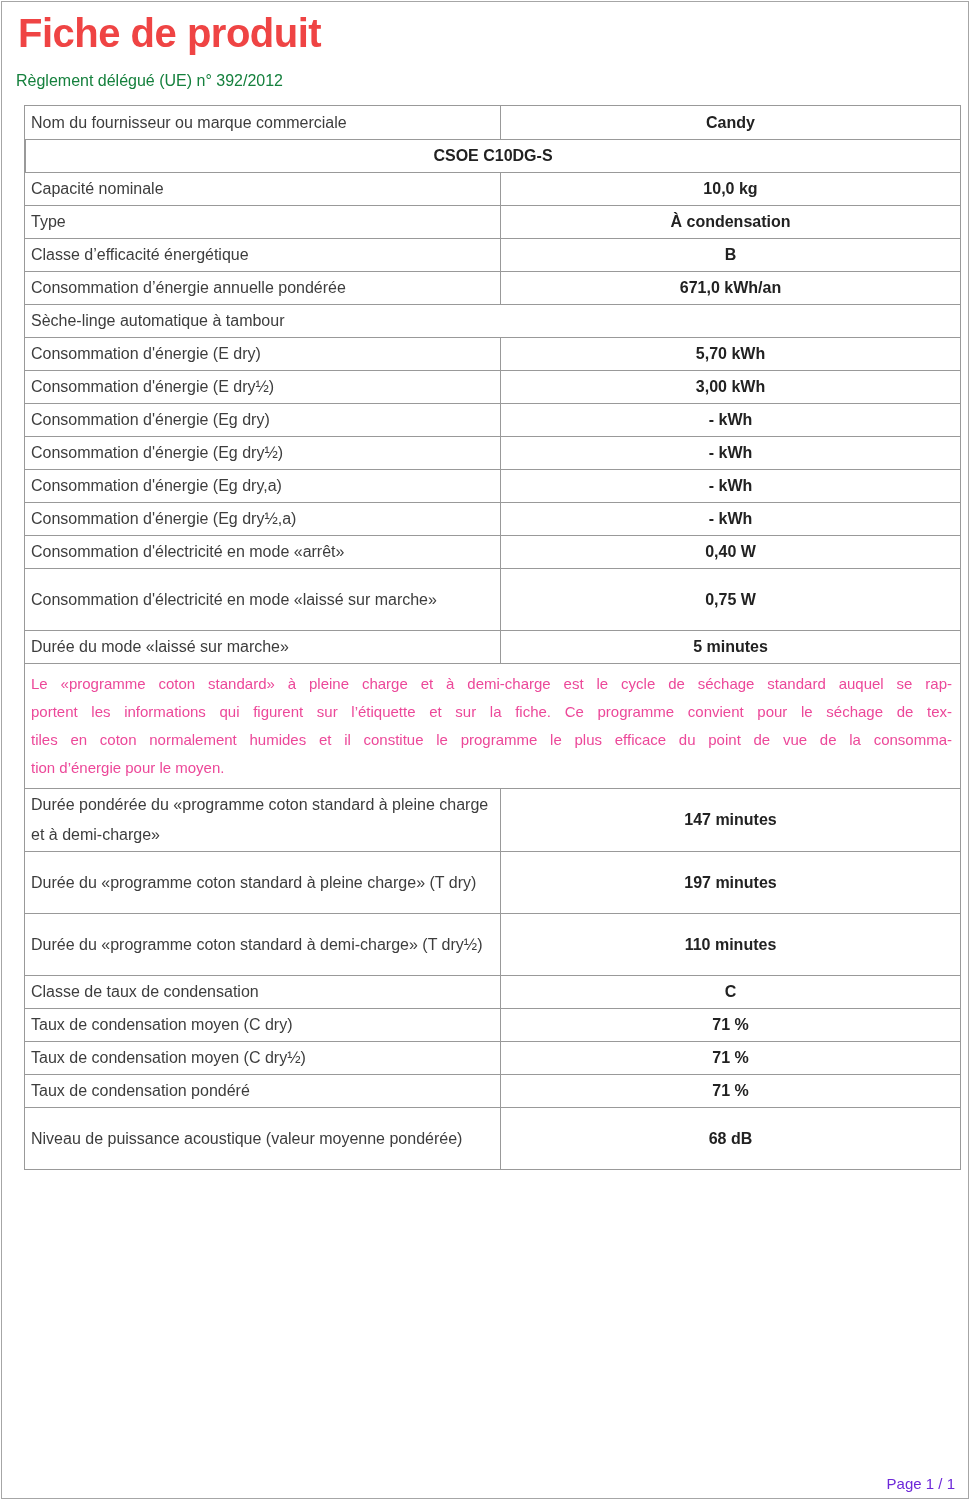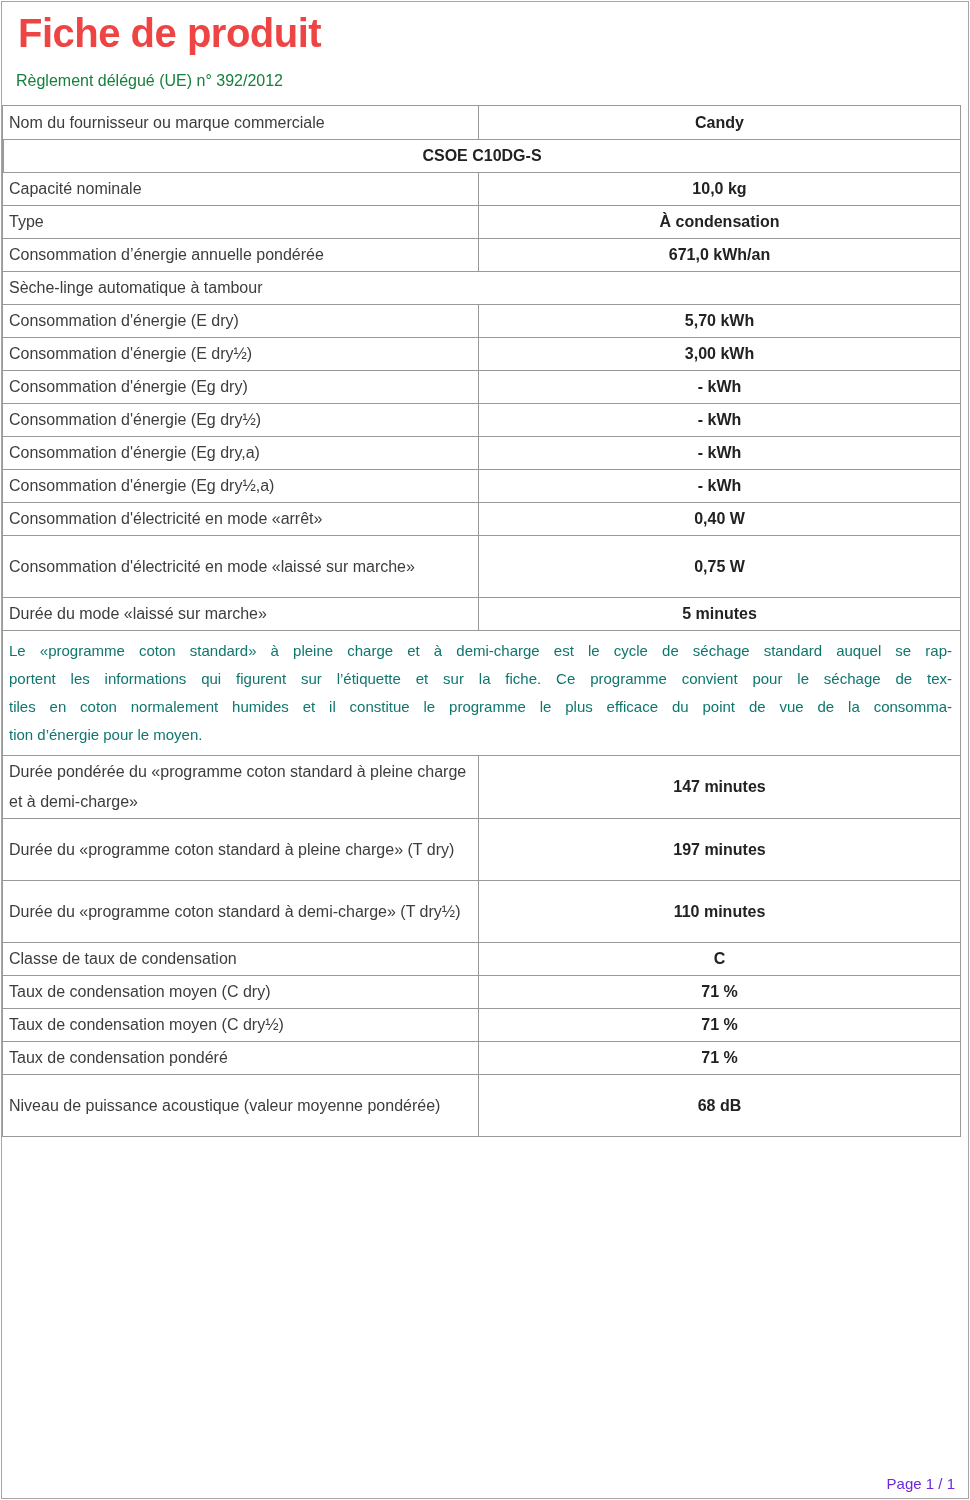--- a/index.html
+++ b/index.html
@@ -15,21 +15,21 @@
   .title{
     margin:8px 0 0 16px;
     font-size:40px;line-height:46px;font-weight:700;
     color:#ef4444;letter-spacing:-0.5px;
   }
   .subtitle{
     margin:16px 0 0 14px;
     font-size:16px;line-height:18px;color:#15803d;
   }
   .fiche-table{
-    margin:15px 7px 0 0;
+    margin:15px 7px 0 22px;
     border:1px solid #999;
   }
   .t-row{
     display:flex;align-items:stretch;
     border-top:1px solid #999;
     min-height:33px;box-sizing:border-box;
   }
   .t-row:first-child{border-top:none;}
   .t-row.h2{min-height:62px;}
   .t-label{
@@ -42,21 +42,21 @@
   .t-value{
     flex:1 1 auto;box-sizing:border-box;
     border-left:1px solid #999;
     display:flex;align-items:center;justify-content:center;
     font-size:16px;font-weight:700;color:#222;
     text-align:right;padding:1px 4px;
   }
   .t-note{
     flex:1 1 auto;box-sizing:border-box;
     padding:6px 8px 6px 6px;
-    font-size:15px;color:#0f766e;
+    font-size:15px;color:#ec4899;
   }
   .note-line{line-height:28px;text-align:justify;}
   .note-line.just{text-align-last:justify;}
   .footer{
     position:absolute;right:13px;bottom:6px;
     font-size:15px;color:#6d28d9;
   }
 </style>
 </head>
 <body>
@@ -75,20 +75,24 @@
     <div class="t-row">
       <div class="t-value">CSOE C10DG-S</div>
     </div>
     <div class="t-row">
       <div class="t-label">Capacité nominale</div>
       <div class="t-value">10,0 kg</div>
     </div>
     <div class="t-row">
       <div class="t-label">Type</div>
       <div class="t-value">À condensation</div>
+    </div>
+    <div class="t-row">
+      <div class="t-label">Classe d’efficacité énergétique</div>
+      <div class="t-value">B</div>
     </div>
     <div class="t-row">
       <div class="t-label">Consommation d’énergie annuelle pondérée</div>
       <div class="t-value">671,0 kWh/an</div>
     </div>
     <div class="t-row">
       <div class="t-label full">Sèche-linge automatique à tambour</div>
     </div>
     <div class="t-row">
       <div class="t-label">Consommation d'énergie (E dry)</div>

